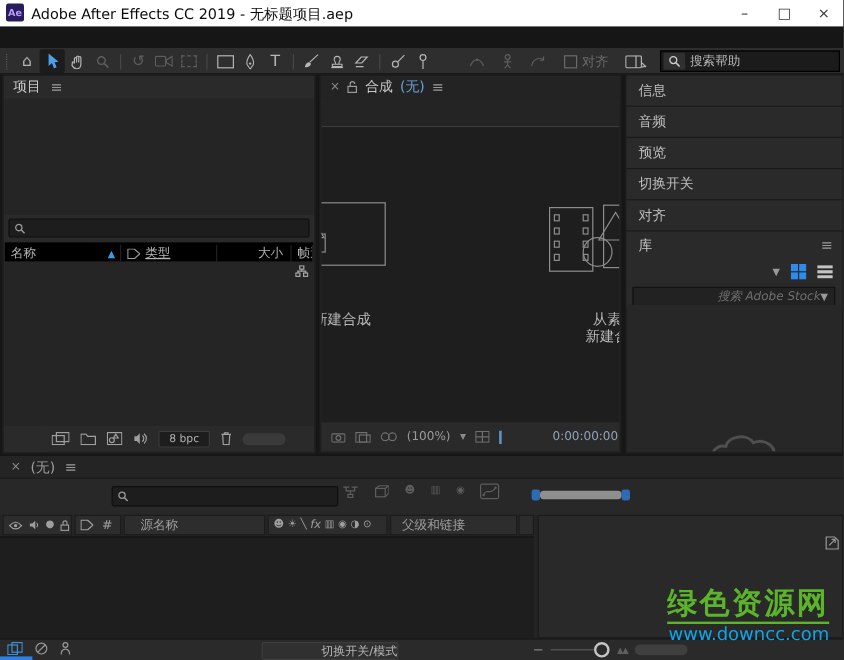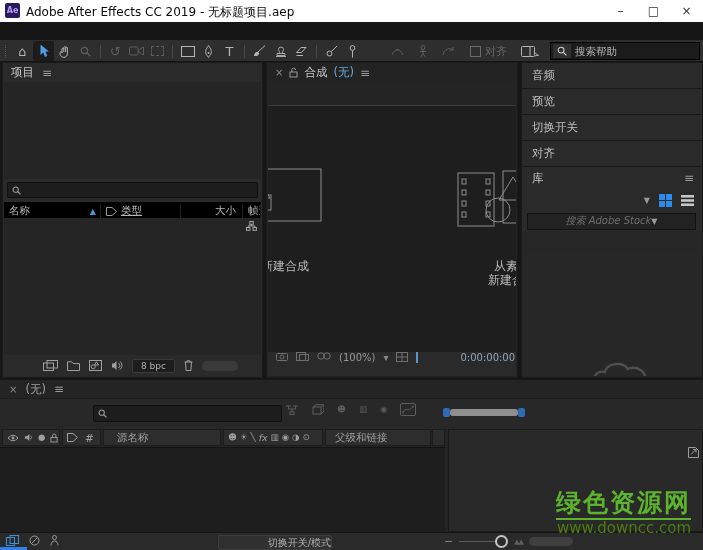--- a/index.html
+++ b/index.html
@@ -62,33 +62,33 @@
   .pill{width:36px;height:10px;background:#3a3a3a;border-radius:6px;}
 
   
   .comp{left:266px;top:62px;width:252px;height:316px;background:#232323;}
   .comp-tab{height:19px;display:flex;align-items:center;gap:6px;padding-left:8px;font-size:11.5px;color:#c9c9c9;}
   .comp-none{color:#6aa5d9;}
   .comp-topstrip{position:absolute;left:1px;right:1px;top:19px;height:23px;background:#242424;border-bottom:1px solid #3c3c3c;}
   .comp-body{position:absolute;left:1px;right:1px;top:43px;bottom:25px;background:#1e1e1e;overflow:hidden;}
   .bigbtn{position:absolute;color:#b9b9b9;font-size:12px;text-align:center;}
   .bigbtn .lbl{line-height:14px;}
-  .comp-foot{position:absolute;left:1px;right:1px;bottom:1px;height:24px;background:#2a2a2a;display:flex;align-items:flex-start;gap:8px;padding-left:8px;color:#6f6f6f;}
+  .comp-foot{position:absolute;left:1px;right:1px;bottom:1px;height:24px;background:#2a2a2a;display:flex;align-items:center;gap:8px;padding-left:8px;color:#6f6f6f;}
   .zoomtxt{color:#9a9a9a;font-size:10px;}
   .bluerect{width:13px;height:9px;background:#2e5d86;border:1px solid #5d93c6;display:inline-block;}
   .timecode{color:#8fa3b8;font-size:10px;margin-left:34px;}
 
   
   .rstack{left:521px;top:62px;width:182px;height:316px;background:#262626;}
   .rhead{height:25px;display:flex;align-items:center;padding-left:10px;font-size:11.5px;color:#bfbfbf;background:#2a2a2a;border-bottom:1px solid #191919;}
   .lib-head{height:22px;display:flex;align-items:center;justify-content:space-between;padding:0 8px 0 10px;background:#2a2a2a;font-size:11.5px;color:#c9c9c9;}
   .lib-ctrls{height:22px;display:flex;align-items:center;justify-content:flex-end;gap:9px;padding-right:8px;background:#2a2a2a;}
   .lib-dd{color:#9a9a9a;font-size:8px;}
   .lib-search{position:relative;height:20px;background:#2a2a2a;display:flex;align-items:center;padding:0 6px 0 5px;}
-  .lib-field{flex:1;height:15px;background:#222;border:1px solid #121212;display:flex;align-items:center;justify-content:center;padding:0 5px;}
+  .lib-field{flex:1;height:15px;background:#222;border:1px solid #121212;display:flex;align-items:center;justify-content:flex-end;padding:0 5px;}
   .lib-ph{font-style:italic;color:#6f6f6f;font-size:10px;}
   .lib-content{position:absolute;left:1px;right:1px;top:191px;bottom:1px;background:#272727;overflow:hidden;}
   .cloud{position:absolute;left:50%;transform:translateX(-35%);bottom:-10px;color:#4f4f4f;}
 
   
   .tl{position:absolute;left:0;top:380px;width:703px;height:170px;background:#242424;}
   .tl-tab{position:absolute;left:0;top:0;height:18px;display:flex;align-items:center;gap:8px;padding-left:9px;font-size:11.5px;color:#9f9f9f;}
   .tl-ctrl{position:absolute;left:0;top:18px;width:703px;height:30px;background:#282828;border-top:1px solid #1c1c1c;}
   .tl-search{position:absolute;left:93px;top:6px;width:183px;height:15px;background:#1d1d1d;border:1px solid #0f0f0f;border-radius:2px;display:flex;align-items:center;padding-left:4px;gap:3px;}
   .tl-search input{flex:1;background:transparent;border:none;outline:none;color:#ccc;font-size:10px;min-width:0;}
@@ -114,21 +114,21 @@
   .bb-right{position:absolute;left:444px;top:0px;height:17px;display:flex;align-items:center;gap:6px;color:#8a8a8a;}
   .sline{width:36px;height:1px;background:#5a5a5a;}
   .knob{width:9px;height:9px;border:2px solid #c5c5c5;border-radius:50%;background:#2b2b2b;margin-left:-6px;}
   .mnt{color:#5f5f5f;font-size:7px;letter-spacing:-1px;}
   .bpill{width:44px;height:9px;background:#3f3f3f;border-radius:5px;}
   .bluestrip{position:absolute;left:0;bottom:0;width:27px;height:3px;background:#2f80e8;}
 
   
   .wm{position:absolute;right:12px;top:490px;text-align:right;z-index:6;line-height:1.05;}
   .wm1{font-size:25px;font-weight:bold;color:#5cb32c;letter-spacing:2px;}
-  .wm2{font-size:15px;color:#4d7c0f;border-top:2px solid #5cb32c;margin-top:2px;padding-top:1px;}
+  .wm2{font-size:15px;color:#0ea5e9;border-top:2px solid #5cb32c;margin-top:2px;padding-top:1px;}
 
   svg{display:block;}
 </style>
 </head>
 <body>
 
 <div class="app">
 
   <div class="titlebar">
     <div class="ae-logo">Ae</div>
@@ -421,20 +421,23 @@
       <span>
         <svg width="8" height="10" viewBox="0 0 8 10">
             <path d="M5 0.5 L1 5.5 h2.5 L3 9.5 L7 4.5 H4.5 Z" fill="none" stroke="currentColor"></path>
           </svg>
       </span>
     </div>
   </div>
 
   <div class="panel rstack">
     <div class="rhead">
+        <span>信息</span>
+      </div>
+    <div class="rhead">
         <span>音频</span>
       </div>
     <div class="rhead">
         <span>预览</span>
       </div>
     <div class="rhead">
         <span>切换开关</span>
       </div>
     <div class="rhead">
         <span>对齐</span>

